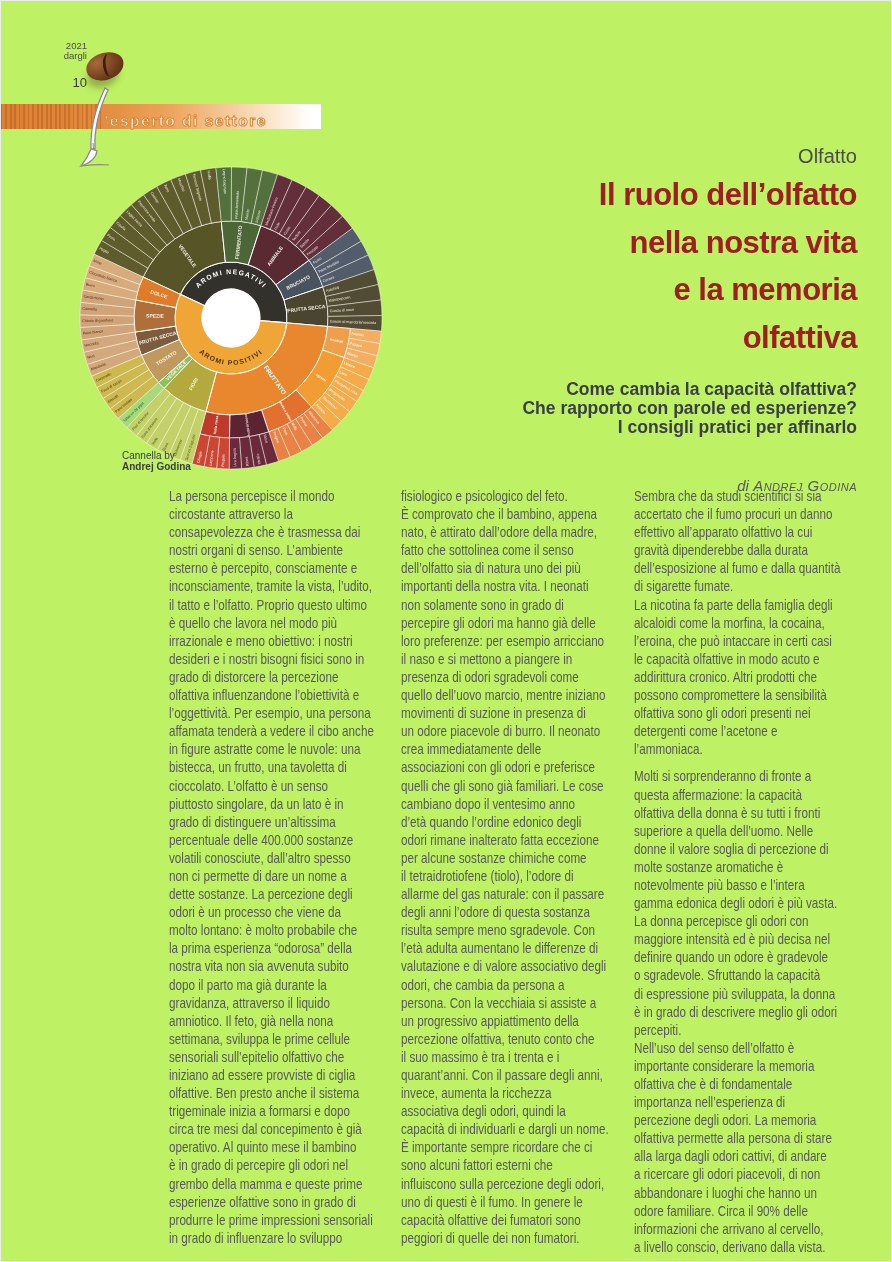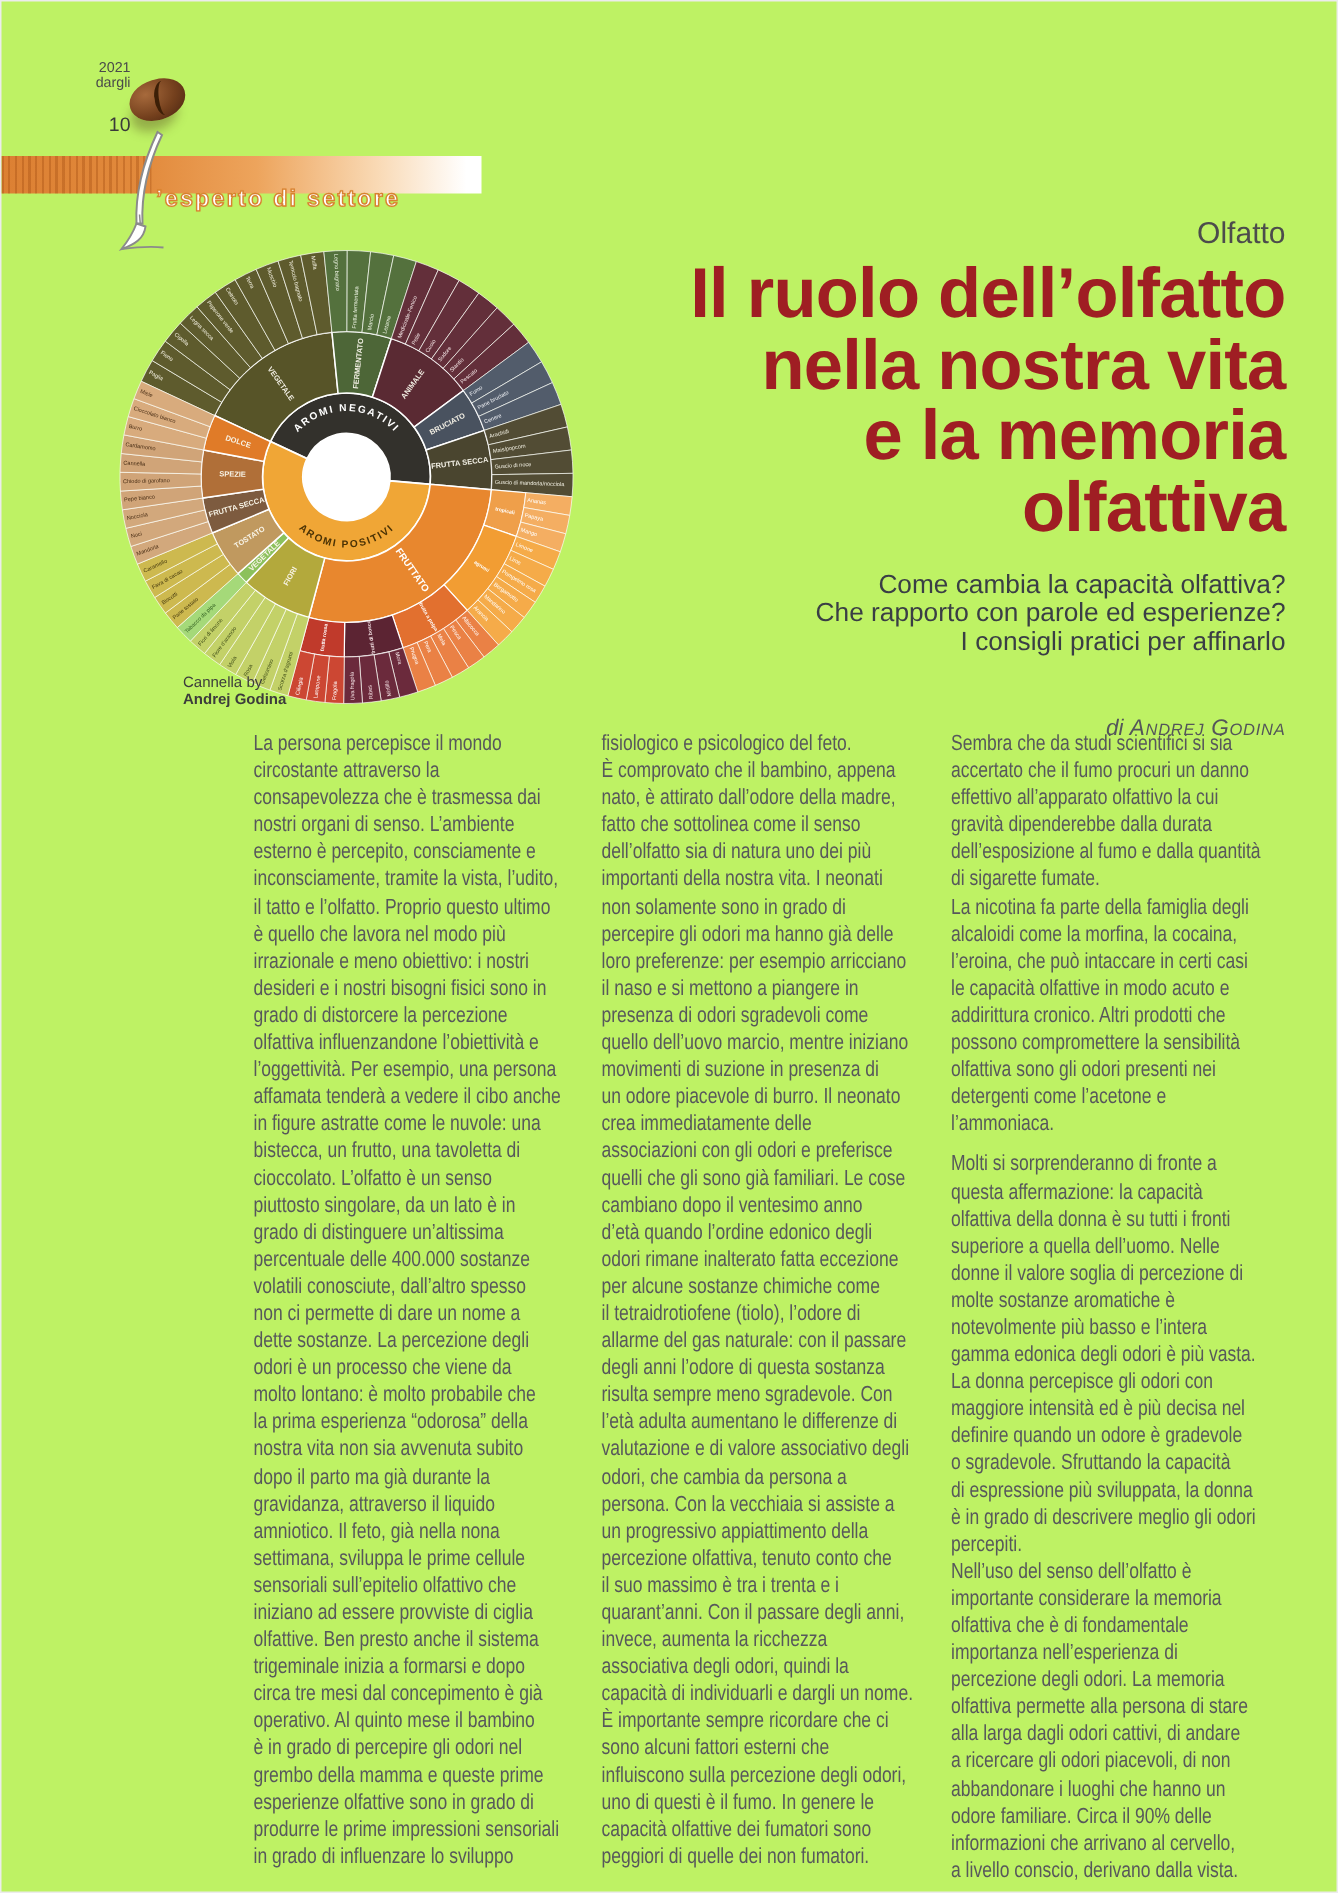--- a/index.html
+++ b/index.html
@@ -20,38 +20,38 @@
   #masthead{position:absolute;left:361px;top:36px;width:300px;text-align:center;
             font-family:"Liberation Serif",serif;}
   #masthead .l1{font-size:14px;font-weight:bold;color:#9c1f27;letter-spacing:1px;line-height:14px;}
   #masthead .l2{font-size:21px;font-weight:600;color:#3b3e43;letter-spacing:1.5px;line-height:23px;}
 
   
   #banner{position:absolute;left:0;top:103px;width:320px;height:25px;
           background:linear-gradient(90deg,#dc8033 0,#e28a3c 95px,#eda45c 170px,#f9d9b4 250px,#ffffff 310px);}
   #banner .stripes{position:absolute;left:0;top:0;width:100px;height:25px;
           background:repeating-linear-gradient(90deg,rgba(150,65,8,.30) 0 1.5px,rgba(255,255,255,0) 1.5px 4.5px);}
-  #banner .label{position:absolute;left:103px;top:16px;line-height:25px;font-size:15.5px;font-weight:bold;
+  #banner .label{position:absolute;left:103px;top:4px;line-height:25px;font-size:15.5px;font-weight:bold;
           letter-spacing:1.5px;color:#fff;-webkit-text-stroke:.9px #d9822f;
           text-shadow:0 0 1px #d9822f;white-space:nowrap;}
   #quill{position:absolute;left:78px;top:84px;width:42px;height:84px;}
 
   
   #wheel{position:absolute;left:76px;top:163px;width:308px;height:308px;}
   #wheel svg{width:308px;height:308px;display:block;}
   #wheel text{font-family:"Liberation Sans",sans-serif;}
   #wheelcaption{position:absolute;left:121px;top:449px;font-size:10px;line-height:11px;color:#3c3c3c;}
   #wheelcaption .b{font-weight:bold;}
 
   
   #kicker{position:absolute;right:34px;top:144px;font-size:20px;color:#4c4c4c;margin-left:48px;}
   #title{position:absolute;right:34px;top:170px;width:560px;text-align:right;white-space:pre-line;
-         font-size:47px;line-height:47.5px;font-weight:bold;color:#9f1e23;letter-spacing:-.5px;}
+         font-size:31px;line-height:47.5px;font-weight:bold;color:#9f1e23;letter-spacing:-.5px;}
   #subtitle{position:absolute;right:34px;top:379px;width:480px;text-align:right;white-space:pre-line;
-         font-size:17.5px;line-height:19px;font-weight:normal;color:#3a3e45;}
+         font-size:17.5px;line-height:19px;font-weight:bold;color:#3a3e45;}
   #byline{position:absolute;right:34px;top:476px;font-size:15px;color:#54565a;font-style:italic;}
   #byline .name{font-variant:small-caps;letter-spacing:.5px;}
 
   
   .col{position:absolute;top:486px;width:281px;transform:scaleX(.8);transform-origin:left top;
        font-size:14.6px;line-height:18.1px;color:#57585b;}
   #col0{left:168px;} #col1{left:400px;} #col2{left:633px;}
   .bodyp{margin:0;white-space:pre-line;}
   .pgap{margin-top:9px;}
 </style>

